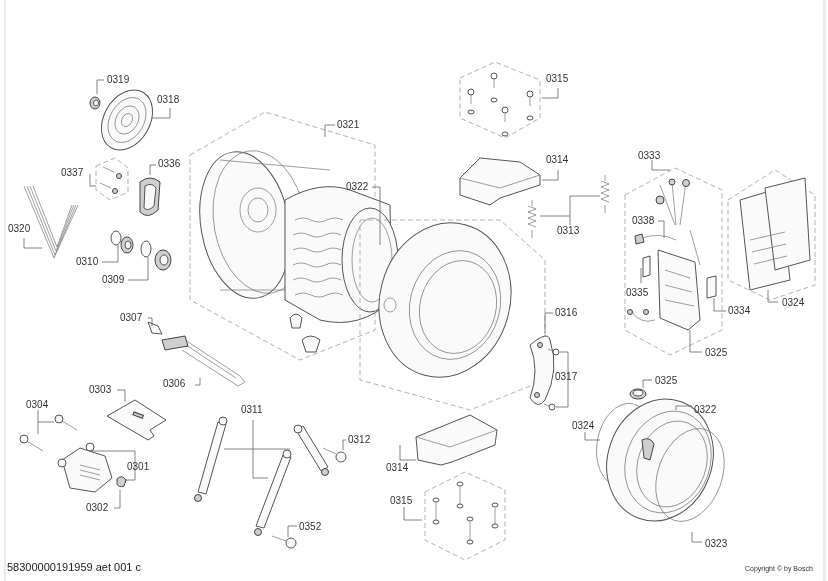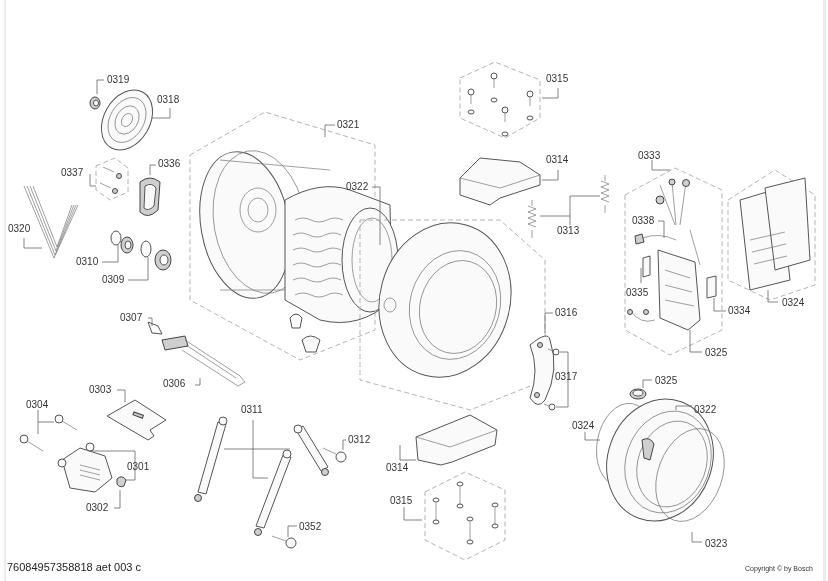--- a/index.html
+++ b/index.html
@@ -343,14 +343,14 @@
   <text class="lbl" x="694" y="413" style="display:none">0322</text>
   <text class="lbl" x="694" y="413">0322</text>
 
   <g>
     <ellipse class="thin" cx="690" cy="475" rx="32" ry="48" transform="rotate(20 690 475)" stroke-width="1"></ellipse>
   </g>
   <path class="lead" d="M692 532 V542 H702"></path>
   <text class="lbl" x="705" y="547">0323</text>
 </svg>
 
-<div class="footer-id">76084957358818 aet 003 c</div>
+<div class="footer-id">58300000191959 aet 001 c</div>
 <div class="footer-copy">Copyright © by Bosch</div>
 
 </body></html>

